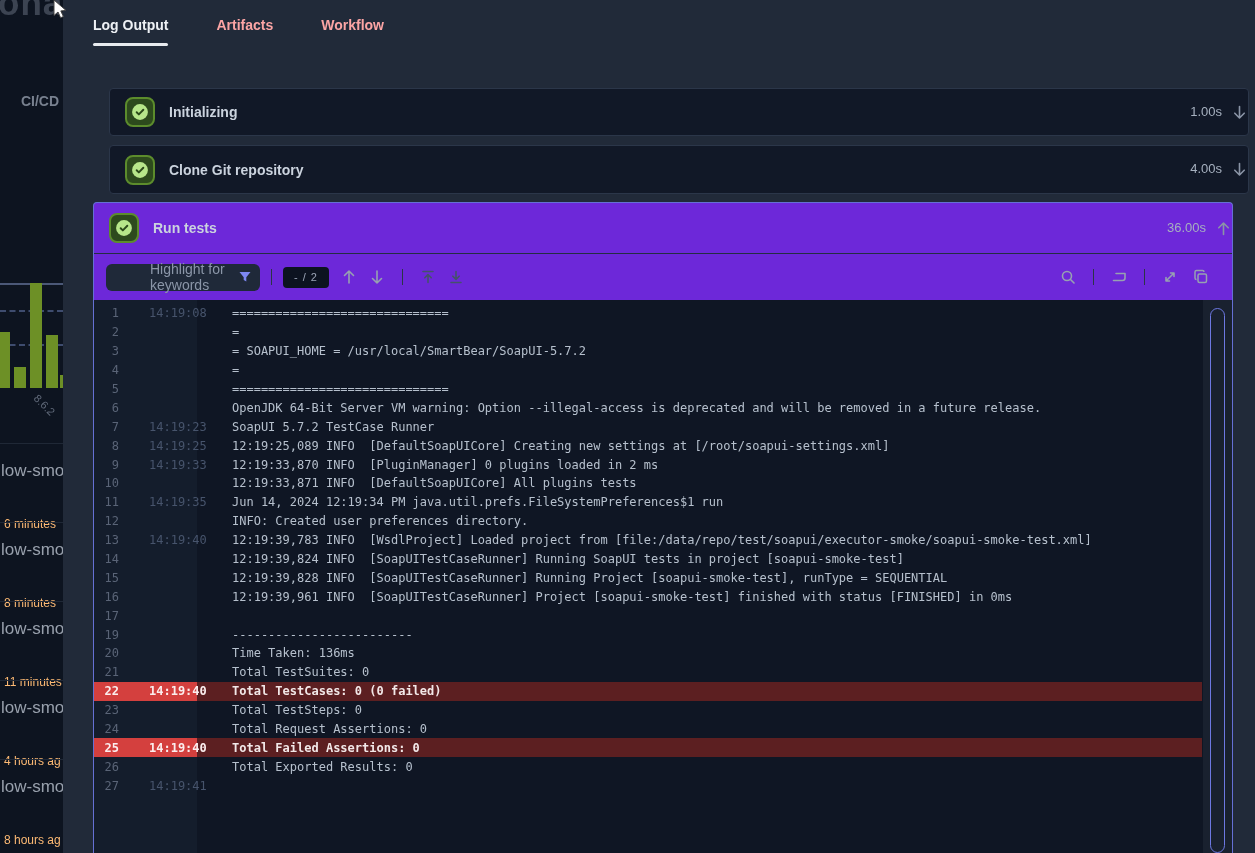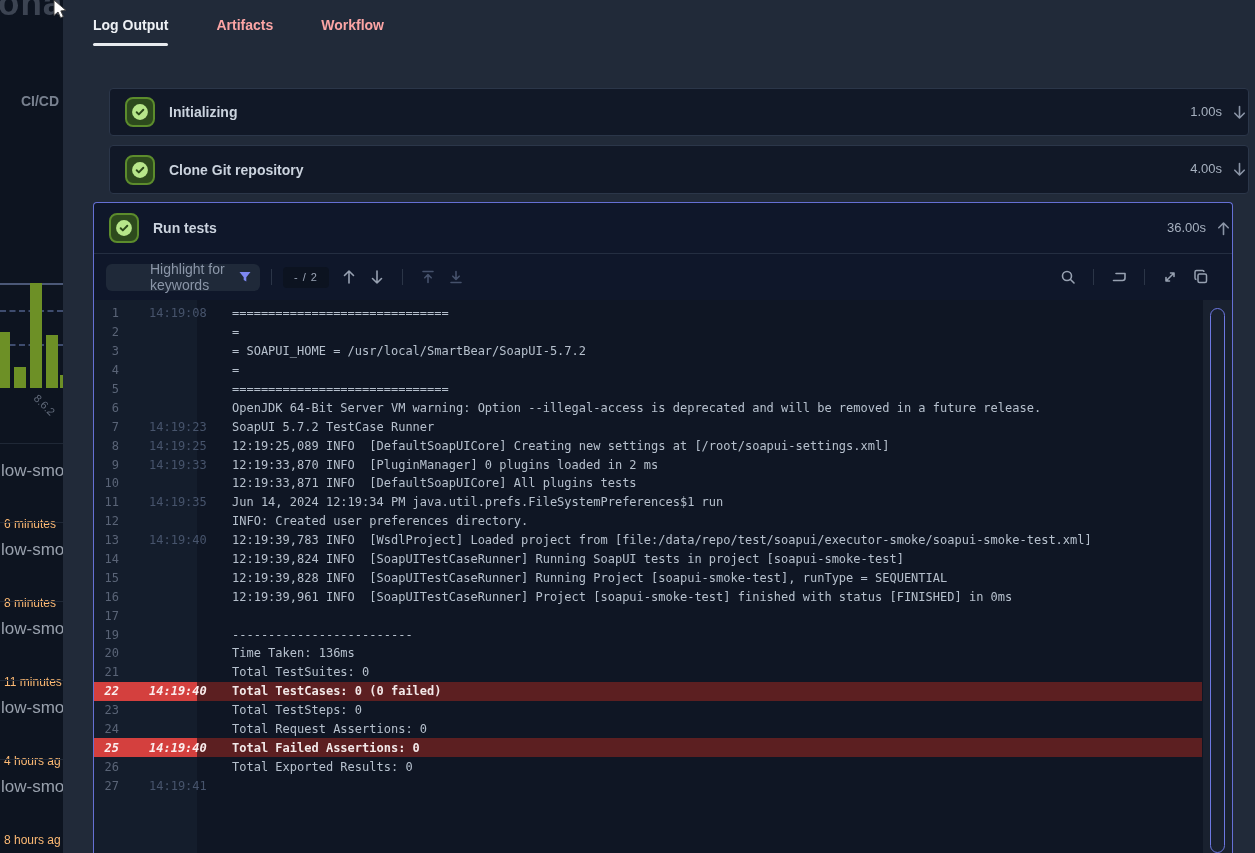--- a/index.html
+++ b/index.html
@@ -29,21 +29,21 @@
   .step{position:absolute;left:46px;width:1140px;background:#111827;border:1px solid #2b3649;
         border-radius:4px;display:flex;align-items:center;box-sizing:border-box;cursor:pointer;}
   .check-badge{width:30px;height:30px;margin-left:15px;background:#2d4a1d;border:2px solid #5c8c2c;
                border-radius:8px;box-sizing:border-box;display:flex;align-items:center;justify-content:center;flex:0 0 auto;}
   .check-badge svg{width:20px;height:20px;}
   .step-name{margin-left:14px;font-size:14px;font-weight:700;color:#cbd3de;}
   .step-right{margin-left:auto;display:flex;align-items:flex-start;gap:9px;}
   .duration{font-size:13px;color:#a6b0bf;}
   .arrow-icon svg{width:17px;height:17px;display:block;}
   
-  .panel{position:absolute;left:30px;top:202px;width:1140px;height:651px;background:#0f172a;
+  .panel{position:absolute;left:30px;top:202px;width:1140px;height:651px;background:#6d28d9;
          border:1.5px solid #6570d4;border-bottom:none;border-radius:4px 4px 0 0;box-sizing:border-box;}
   .panel-header{height:50px;display:flex;align-items:center;cursor:pointer;}
   .toolbar{height:46px;border-top:1px solid #242e41;display:flex;align-items:center;padding:0 17px 0 12px;}
   .kw-pill{width:154px;height:27px;background:#1f2939;border-radius:6px;display:flex;align-items:center;
            padding:0 8px 0 12px;box-sizing:border-box;cursor:text;}
   .kw-pill span{font-size:14px;color:#8b96a8;flex:1;margin-left:32px;}
   .vdiv{width:1px;height:16px;background:#2b3547;margin:0 11px;}
   .counter{width:46px;height:21px;background:#0c1320;border-radius:4px;display:flex;align-items:center;
            justify-content:center;font-size:11px;color:#9aa4b5;letter-spacing:1px;}
   .tbtn{background:none;border:none;padding:3px;margin:0 3px;cursor:pointer;display:flex;align-items:center;}
@@ -57,21 +57,21 @@
   .log-gutter-bg{position:absolute;left:0;top:0;bottom:0;width:103px;background:#141d2c;}
   .scroll-gutter{position:absolute;right:0;top:0;bottom:0;width:29px;background:#19212f;}
   .scroll-thumb{position:absolute;right:7px;top:8px;width:15px;height:calc(100% - 8px);
                 border:1.5px solid #6d78e2;border-radius:8px;box-sizing:border-box;cursor:grab;}
   .rows{position:absolute;left:0;top:4px;width:1108px;font-family:"DejaVu Sans Mono",monospace;font-size:12px;}
   .row{height:18.9px;display:flex;align-items:center;}
   .ln{width:25px;text-align:right;color:#5a6477;flex:0 0 auto;}
   .ts{width:62px;margin-left:30px;color:#47546c;flex:0 0 auto;white-space:pre;}
   .tx{margin-left:21px;white-space:pre;color:#b6c0cd;}
   .row.error{background:linear-gradient(90deg,#d4403e 0 103px,#5c1f21 103px 100%);}
-  .row.error .ln,.row.error .ts{color:#fbeeee;font-weight:700;font-style:italic;}
+  .row.error .ln,.row.error .ts{color:#fbeeee;font-weight:700;}
   .row.error .tx{color:#f2e8e8;font-weight:700;}
   .cursor{position:absolute;left:52px;top:0;z-index:50;pointer-events:none;}
 </style>
 </head>
 <body>
 
 <div class="sidebar">
   <div class="logo">ona</div>
   <div class="cicd">CI/CD</div>
 

